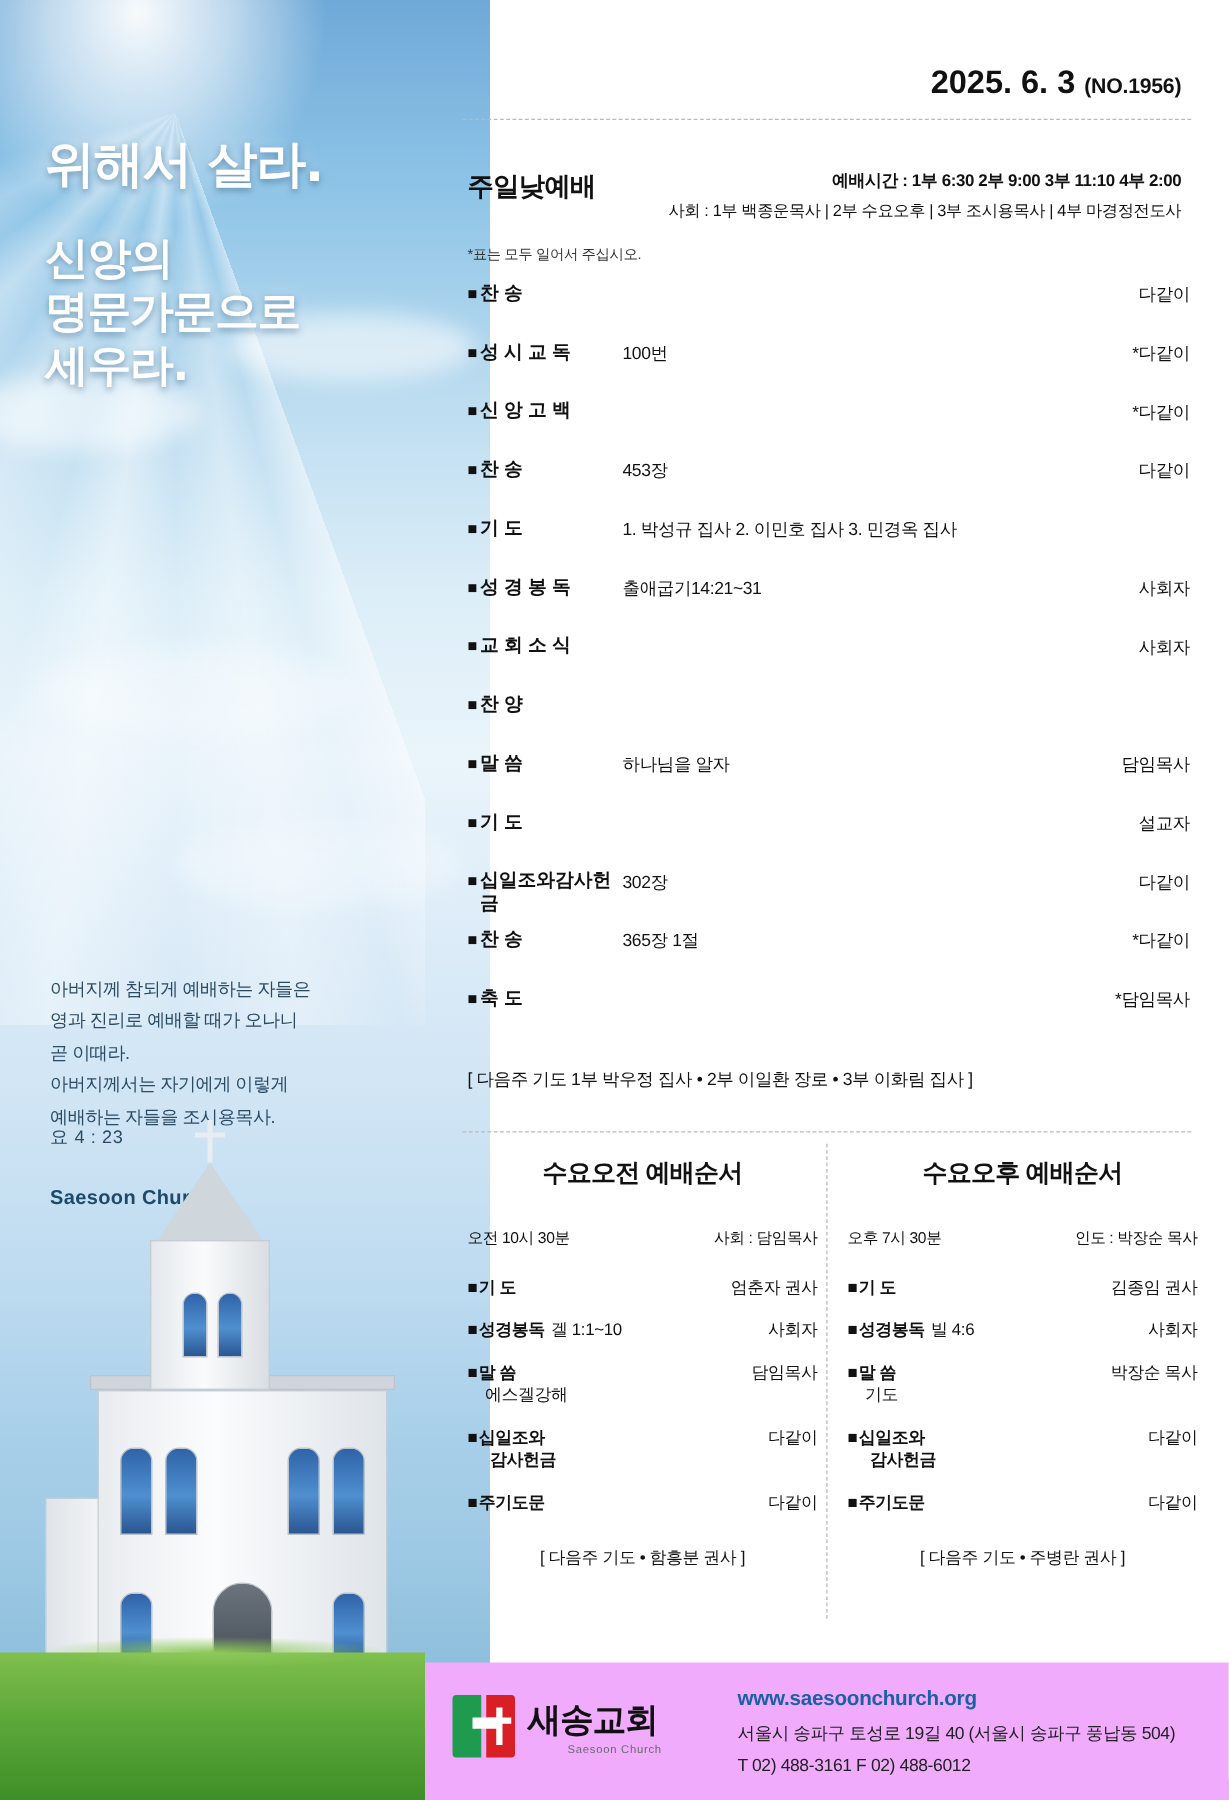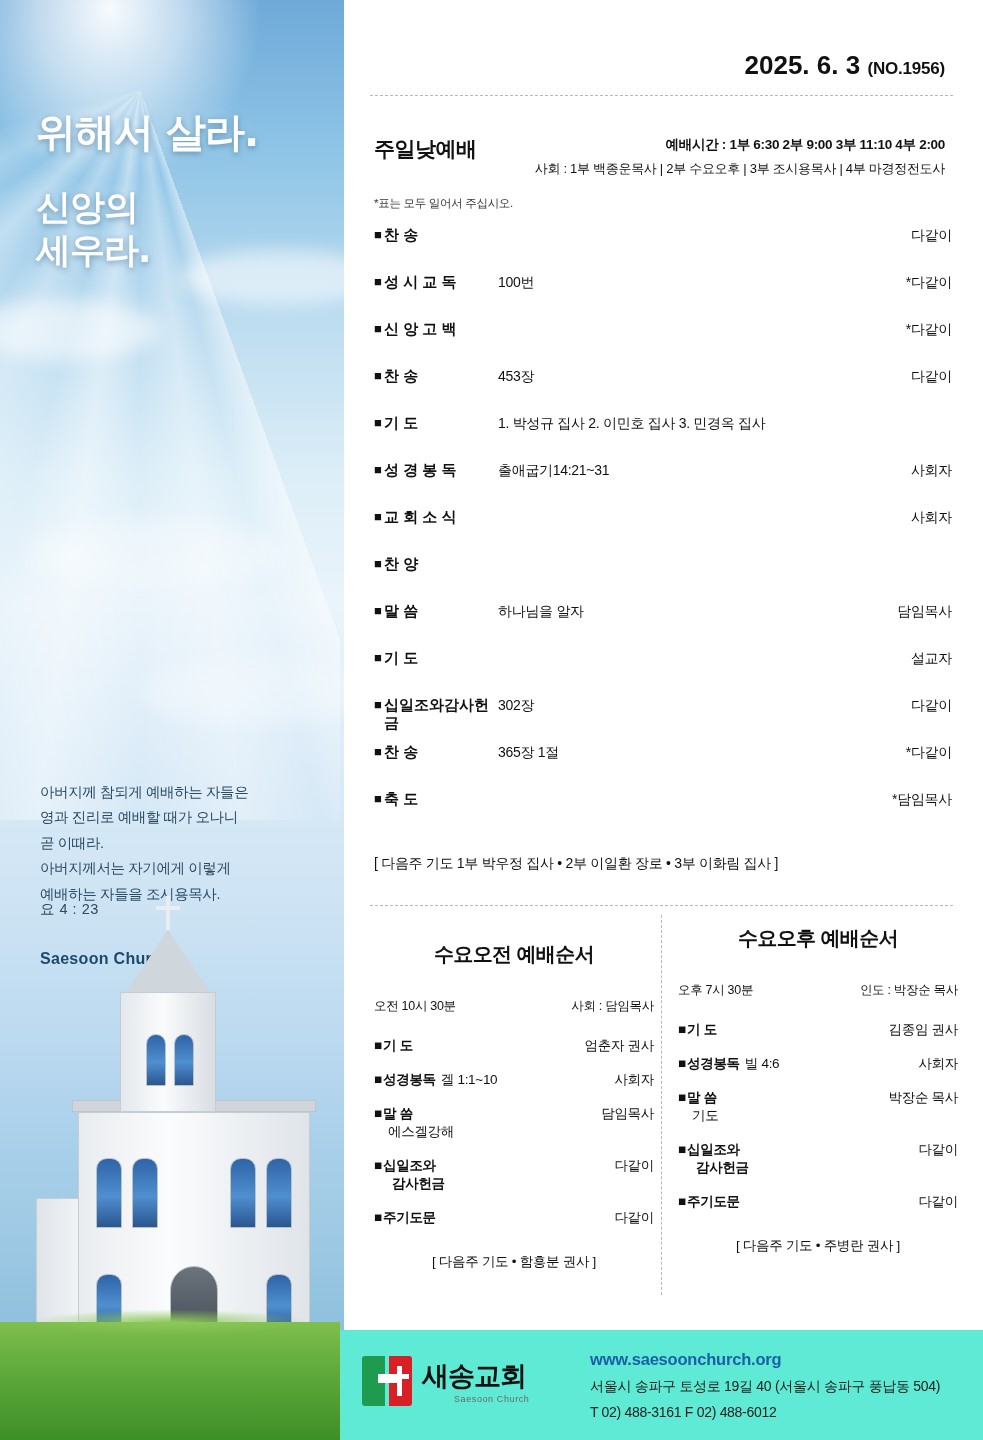--- a/index.html
+++ b/index.html
@@ -12,21 +12,21 @@
   #page {
     position: relative;
     width: 983px; height: 1440px;
     background: #fff;
   }
 
   
   #left-panel {
     position: absolute;
     left: 0; top: 0;
-    width: 344px; height: 1440px;
+    width: 392px; height: 1440px;
     overflow: hidden;
     background: linear-gradient(to bottom,
         #6fa9d8 0%,
         #8cc3e6 10%,
         #bcdcf0 22%,
         #dceef8 33%,
         #eaf4fb 42%,
         #dcecf8 52%,
         #cfe4f4 62%,
         #bcdaf0 72%,
@@ -260,21 +260,21 @@
     white-space: nowrap;
   }
 
   #next-week-pray {
     position: absolute; left: 34px; top: 855px; width: 578px;
     text-align: left; font-size: 14px; color: #111; letter-spacing: -.3px;
   }
 
   
   .wed-block { position: absolute; top: 925px; width: 280px; }
-  #wed-am { left: 34px; margin-top: 16px; }
+  #wed-am { left: 34px; }
   #wed-pm { left: 338px; }
   .wed-title {
     text-align: center; font-size: 20px; font-weight: 700; color: #111;
     letter-spacing: -.6px; margin-bottom: 30px;
   }
   .wed-sub {
     display: flex; justify-content: space-between;
     font-size: 12.5px; color: #111; letter-spacing: -.3px; margin-bottom: 22px;
   }
   .wrow {
@@ -290,21 +290,21 @@
   .wrow .wl2 { font-weight: 700; line-height: 18px; }
   .wed-foot {
     margin-top: 26px; text-align: center;
     font-size: 13.5px; color: #111; letter-spacing: -.3px;
   }
 
   
   #footer {
     position: absolute; left: 340px; top: 1330px;
     width: 643px; height: 110px;
-    background: #5eead4;
+    background: #f0abfc;
   }
   #logo {
     position: absolute; left: 22px; top: 22px; width: 210px; height: 62px;
   }
   .logo-mark {
     position: absolute; left: 0; top: 4px; width: 52px; height: 50px;
   }
   .lm-left {
     position: absolute; left: 0; top: 0; width: 23px; height: 50px;
     background: #1f9b4f; border-radius: 3px 0 0 3px;
@@ -353,20 +353,21 @@
     <div id="rays"></div>
     <div id="rays2"></div>
     <div class="cloud" style="left:-30px; top:300px; width:190px; height:60px;"></div>
     <div class="cloud" style="left:180px; top:250px; width:200px; height:55px;"></div>
     <div class="cloud" style="left:30px; top:520px; width:250px; height:70px; opacity:.6;"></div>
     <div class="cloud" style="left:140px; top:660px; width:230px; height:64px; opacity:.5;"></div>
 
     <div id="headline">
       <span class="h-l1">위해서 살라.</span>
       <span class="h-l2">신앙의</span>
+      <span class="h-l3">명문가문으로</span>
       <span class="h-l4">세우라.</span>
     </div>
 
     <div id="verse" style="white-space: pre-line;">아버지께 참되게 예배하는 자들은
 영과 진리로 예배할 때가 오나니
 곧 이때라.
 아버지께서는 자기에게 이렇게
 예배하는 자들을 조시용목사.</div>
     <div id="verse-ref">요 4 : 23</div>
     <div id="church-en">Saesoon Church</div>

